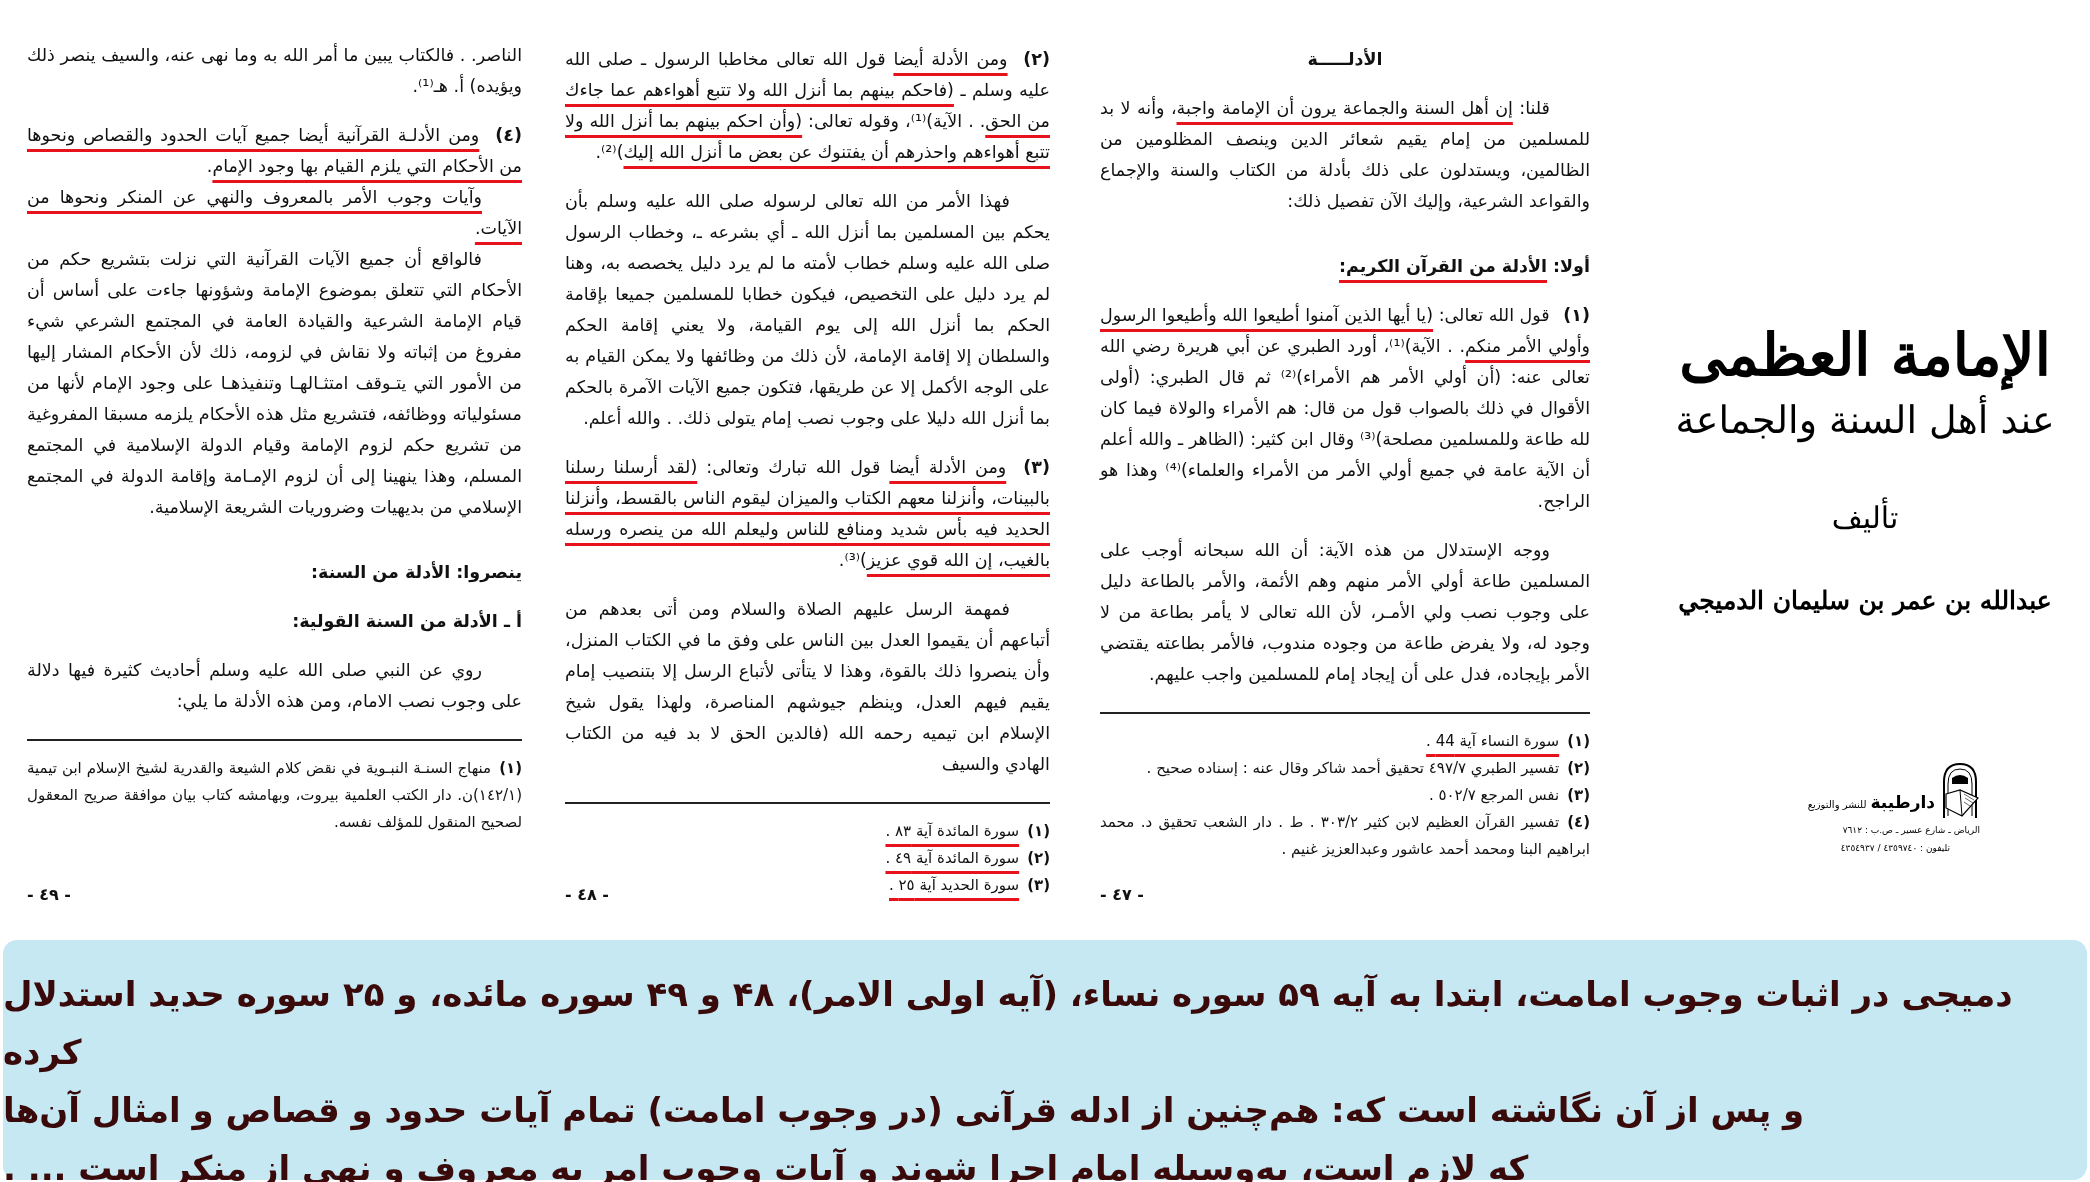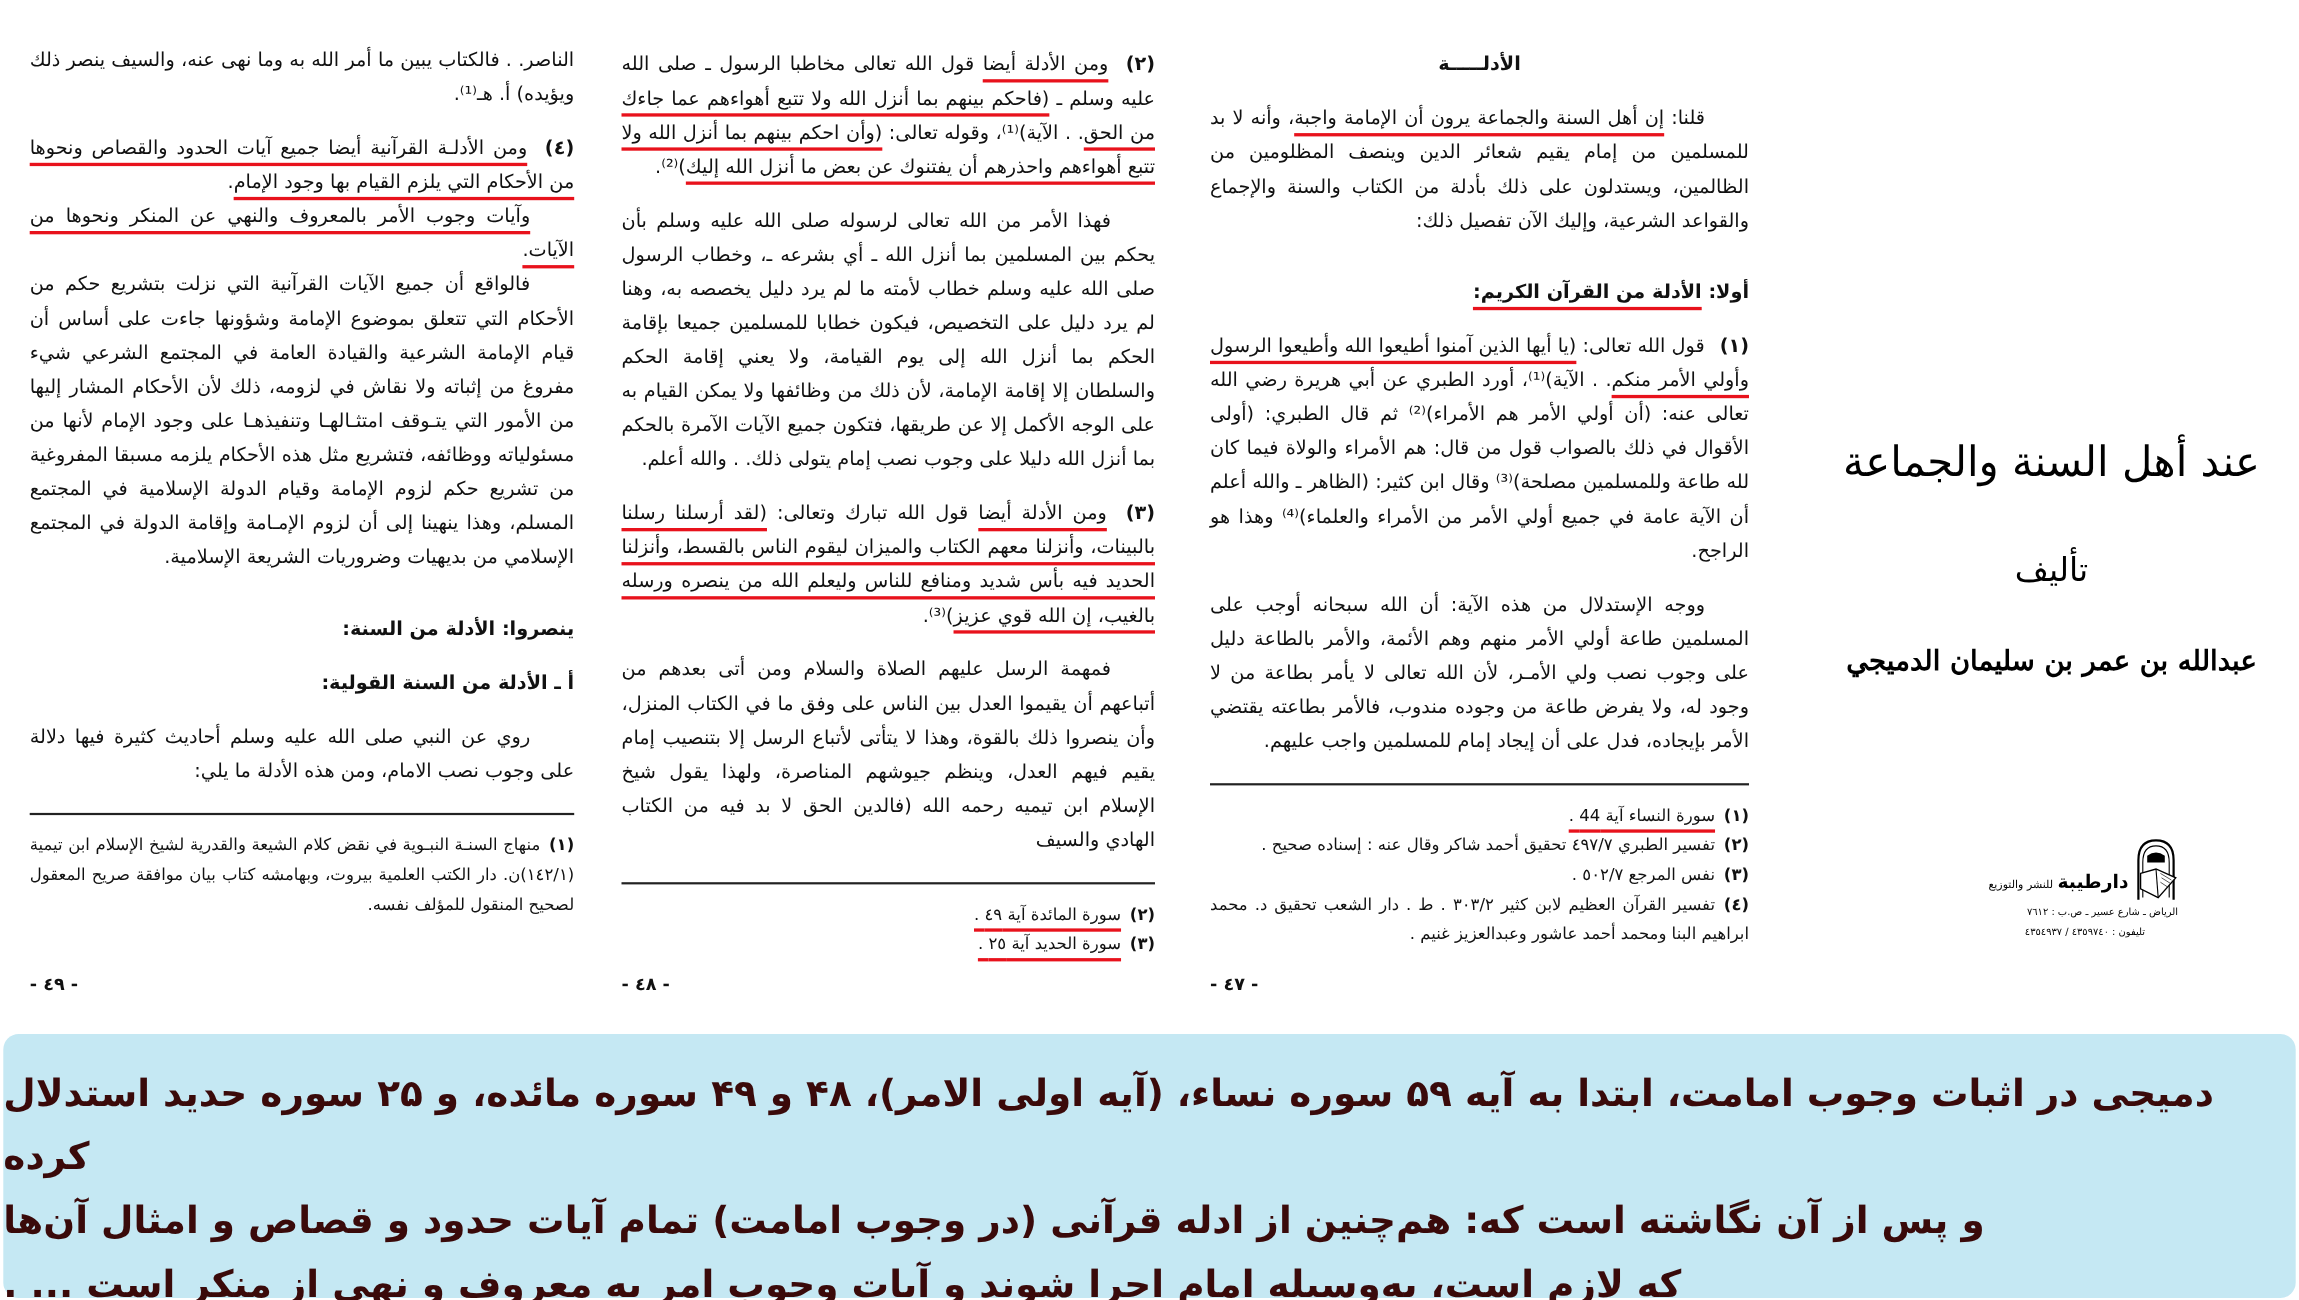--- a/index.html
+++ b/index.html
@@ -96,20 +96,21 @@
   <p class="indent">فهذا الأمر من الله تعالى لرسوله صلى الله عليه وسلم بأن يحكم بين المسلمين بما أنزل الله ـ أي بشرعه ـ، وخطاب الرسول صلى الله عليه وسلم خطاب لأمته ما لم يرد دليل يخصصه به، وهنا لم يرد دليل على التخصيص، فيكون خطابا للمسلمين جميعا بإقامة الحكم بما أنزل الله إلى يوم القيامة، ولا يعني إقامة الحكم والسلطان إلا إقامة الإمامة، لأن ذلك من وظائفها ولا يمكن القيام به على الوجه الأكمل إلا عن طريقها، فتكون جميع الآيات الآمرة بالحكم بما أنزل الله دليلا على وجوب نصب إمام يتولى ذلك. . والله أعلم.</p>
   <div class="gap"></div>
   <p>
     <span class="num">(٣)</span>
     <span class="ul">ومن الأدلة أيضا</span><span> قول الله تبارك وتعالى: </span><span class="ul">(لقد أرسلنا رسلنا بالبينات، وأنزلنا معهم الكتاب والميزان ليقوم الناس بالقسط، وأنزلنا الحديد فيه بأس شديد ومنافع للناس وليعلم الله من ينصره ورسله بالغيب، إن الله قوي عزيز</span><span>)⁽³⁾.</span>
   </p>
   <div class="gap"></div>
   <p class="indent">فمهمة الرسل عليهم الصلاة والسلام ومن أتى بعدهم من أتباعهم أن يقيموا العدل بين الناس على وفق ما في الكتاب المنزل، وأن ينصروا ذلك بالقوة، وهذا لا يتأتى لأتباع الرسل إلا بتنصيب إمام يقيم فيهم العدل، وينظم جيوشهم المناصرة، ولهذا يقول شيخ الإسلام ابن تيميه رحمه الله (فالدين الحق لا بد فيه من الكتاب الهادي والسيف</p>
   <div class="fn-rule"></div>
   <div class="footnotes">
+    <p><span class="num">(١)</span><span class="ul">سورة المائدة آية ٨٣ .</span></p>
     <p><span class="num">(٢)</span><span class="ul">سورة المائدة آية ٤٩ .</span></p>
     <p><span class="num">(٣)</span><span class="ul">سورة الحديد آية ٢٥ .</span></p>
   </div>
   <div class="folio">- ٤٨ -</div>
 </section>
 
 <section class="page" id="page-47">
   <p class="heading center">الأدلـــــة</p>
   <div class="gap"></div>
   <p class="indent">
@@ -130,20 +131,21 @@
   <div class="footnotes">
     <p><span class="num">(١)</span><span class="ul">سورة النساء آية 44 .</span></p>
     <p><span class="num">(٢)</span><span>تفسير الطبري ٤٩٧/٧ تحقيق أحمد شاكر وقال عنه : إسناده صحيح .</span></p>
     <p><span class="num">(٣)</span><span>نفس المرجع ٥٠٢/٧ .</span></p>
     <p><span class="num">(٤)</span><span>تفسير القرآن العظيم لابن كثير ٣٠٣/٢ . ط . دار الشعب تحقيق د. محمد ابراهيم البنا ومحمد أحمد عاشور وعبدالعزيز غنيم .</span></p>
   </div>
   <div class="folio">- ٤٧ -</div>
 </section>
 
 <section id="cover">
+  <div class="main-title">الإمامة العظمى</div>
   <div class="sub-title">عند أهل السنة والجماعة</div>
   <div class="by-label">تأليف</div>
   <div class="author">عبدالله بن عمر بن سليمان الدميجي</div>
 
   <div class="publisher">
     <svg class="pub-logo" viewBox="0 0 40 60">
       <path d="M4 58 V22 Q4 4 20 4 Q36 4 36 22 V58" fill="none" stroke="#000" stroke-width="2"></path>
       <path d="M8 56 V24 Q8 9 20 9 Q32 9 32 24 V56" fill="none" stroke="#000" stroke-width="1"></path>
       <path d="M12 18 Q20 12 28 18 L28 24 L12 24 Z" fill="#000"></path>
       <path d="M6 34 L20 30 L38 38 L22 56 L6 48 Z" fill="#fff" stroke="#000" stroke-width="1.2"></path>

